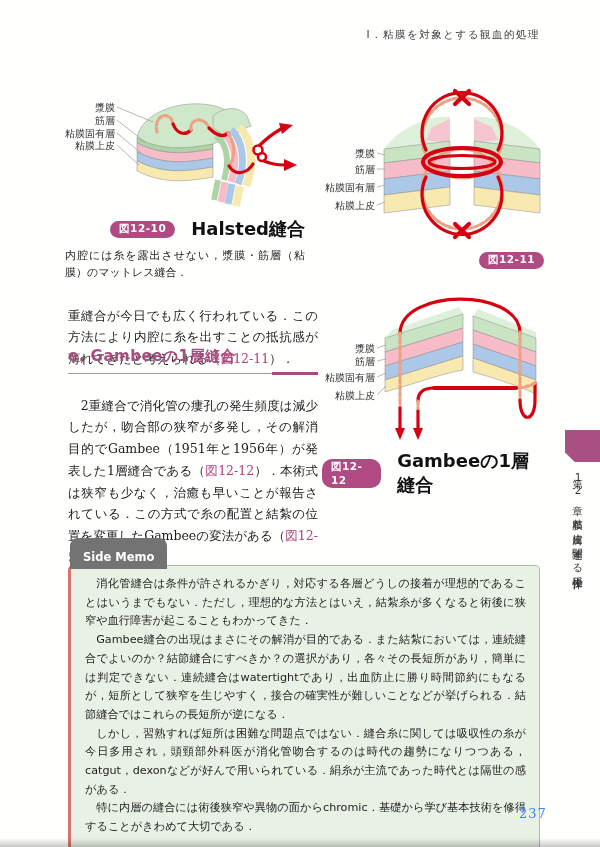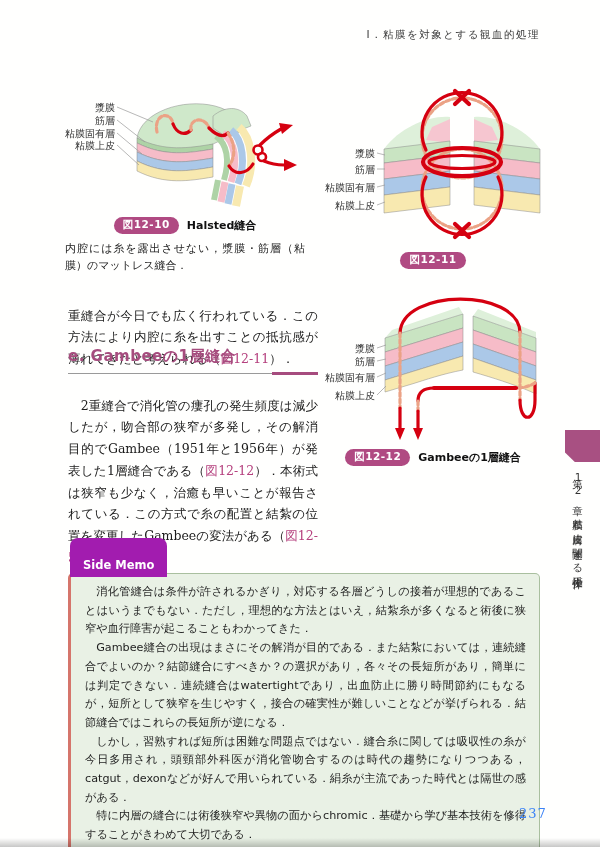--- a/index.html
+++ b/index.html
@@ -4,38 +4,38 @@
 <style>
   html,body{margin:0;padding:0;background:#f2f1ef;}
   .page{position:relative;width:600px;height:847px;margin:0 auto;background:#fffffe;
         font-family:"DejaVu Serif","Liberation Serif",serif;color:#1b1b1b;overflow:hidden;
         box-shadow:0 2px 6px rgba(0,0,0,.3);}
   .page::after{content:"";position:absolute;left:0;right:0;bottom:0;height:9px;
         background:linear-gradient(to bottom,rgba(0,0,0,0),rgba(0,0,0,.22));}
   .hdr{position:absolute;top:28px;right:60px;font-family:"DejaVu Sans","Liberation Sans",sans-serif;
         font-size:10.5px;letter-spacing:1.5px;color:#3a3a3a;}
   .fig-group{position:absolute;}
-  .fig-caption{display:flex;align-items:center;justify-content:center;gap:8px;margin-top:3px;}
+  .fig-caption{display:flex;align-items:center;justify-content:flex-end;gap:16px;margin-top:3px;}
   .badge{background:#b04a82;color:#fff;font-family:"DejaVu Sans","Liberation Sans",sans-serif;
         font-size:10.5px;font-weight:bold;padding:1px 9px 2px;border-radius:10px;letter-spacing:.5px;}
-  .fig-title{font-family:"DejaVu Sans","Liberation Sans",sans-serif;font-size:11px;font-weight:bold;color:#111;}
+  .fig-title{font-family:"DejaVu Sans","Liberation Sans",sans-serif;font-size:18px;font-weight:bold;color:#111;}
   .fig-note{font-size:11px;line-height:17px;margin-top:6px;color:#222;text-align:justify;}
   .body-para{position:absolute;width:250px;font-size:12.5px;line-height:21.8px;text-align:justify;
         text-justify:inter-character;color:#1b1b1b;}
   .figref{color:#b5407e;}
   .sec-head{position:absolute;left:68px;top:347px;width:250px;
         font-family:"DejaVu Sans","Liberation Sans",sans-serif;
         font-size:15px;font-weight:600;color:#a64c7e;letter-spacing:.5px;}
   .sec-rule{position:absolute;left:68px;top:372px;width:250px;display:flex;align-items:center;}
   .sec-rule .g{flex:1;height:1.5px;background:#9a9a9a;}
   .sec-rule .m{width:46px;height:2.5px;background:#a64c7e;}
   .memo{position:absolute;left:68px;top:538px;width:472px;}
-  .memo-tab{display:inline-block;position:relative;z-index:2;background:#a21caf;color:#fff;
+  .memo-tab{display:inline-block;position:relative;z-index:2;background:#737373;color:#fff;
         font-family:"DejaVu Sans","Liberation Sans",sans-serif;font-size:11.5px;font-weight:bold;
-        padding:20px 13px 5px;border-radius:8px 8px 0 0;margin-left:2px;}
+        padding:12px 13px 5px;border-radius:8px 8px 0 0;margin-left:2px;}
   .memo-box{position:relative;margin-top:-4px;background:#e9f1e5;border:1.5px solid #a9bf9f;
         border-left:3px solid #d5756b;border-radius:5px;padding:9px 13px 12px 14px;min-height:203px;box-sizing:border-box;}
   .memo-box p{margin:0;text-indent:1em;font-family:"DejaVu Sans","Liberation Sans",sans-serif;
         font-size:11.2px;line-height:18.7px;text-align:justify;color:#1e1e1e;}
   .chap-tab{position:absolute;left:565px;top:430px;width:35px;height:32px;background:#a85082;
         clip-path:polygon(0 0,100% 0,100% 100%,28% 100%,0 70%);}
   .vside{position:absolute;left:571px;top:470px;writing-mode:vertical-rl;text-orientation:upright;
         font-family:"DejaVu Sans","Liberation Sans",sans-serif;font-size:10.5px;color:#333;letter-spacing:1px;}
   .vside .vgap{display:inline-block;height:12px;}
   .pageno{position:absolute;left:519px;top:806px;font-size:13px;letter-spacing:1px;color:#3b82f6;}

